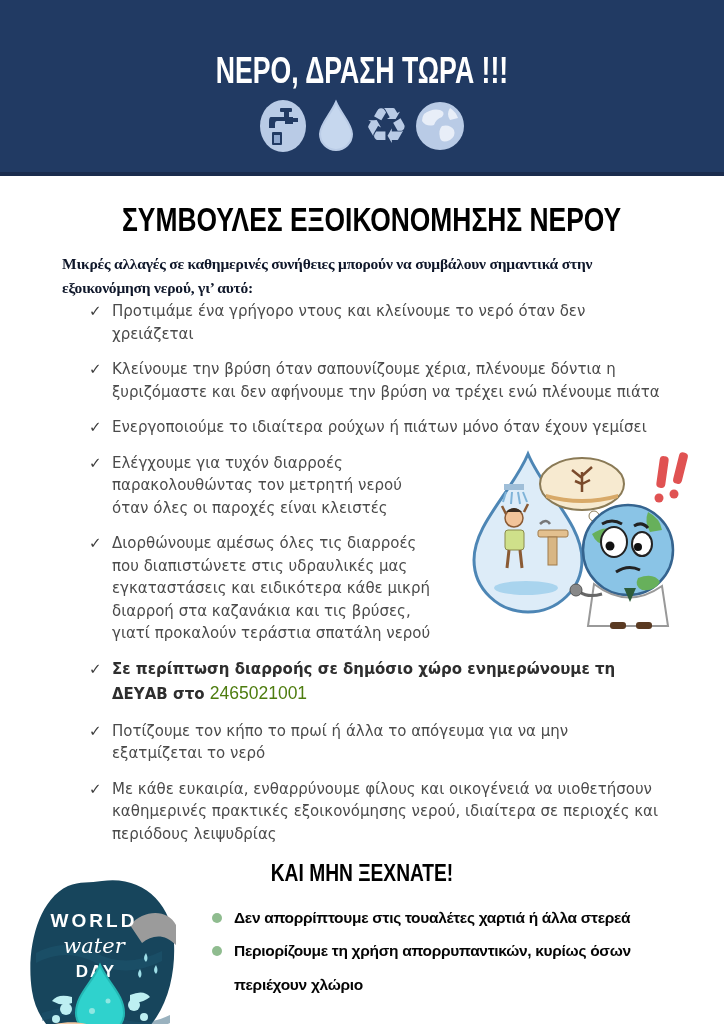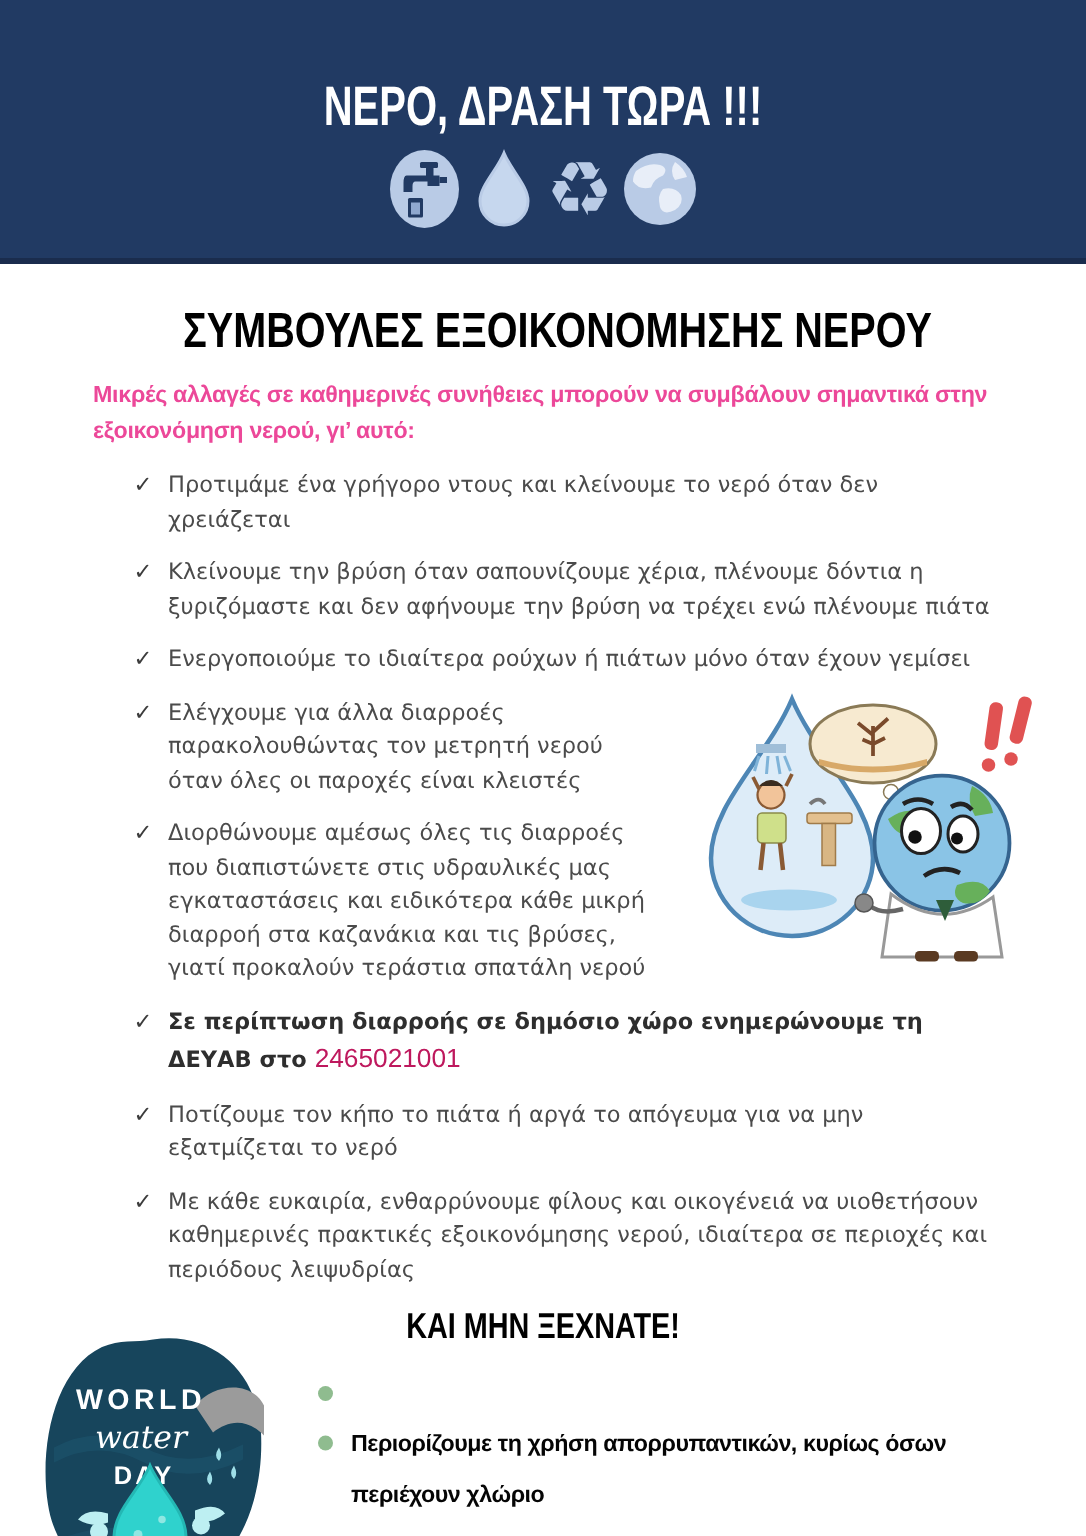--- a/index.html
+++ b/index.html
@@ -12,28 +12,28 @@
           font-size:37px;letter-spacing:0px;transform:scaleX(0.72);transform-origin:center;
           white-space:nowrap;margin-top:52px;line-height:1;}
   .icon-row{display:flex;align-items:center;gap:5px;margin-top:10px;}
   .icon-row svg{display:block;}
   .recycle-glyph{color:#b9cbe6;font-size:50px;line-height:48px;font-family:"DejaVu Sans",sans-serif;}
   
   .content{padding:0 62px;}
   .main-title{font-family:"Liberation Sans",sans-serif;font-weight:bold;color:#000;
           text-align:center;font-size:33px;transform:scaleX(0.8);transform-origin:center;
           white-space:nowrap;margin:26px 0 14px 0;line-height:1.1;}
-  .intro{font-family:Liberation Sans, sans-serif;font-weight:bold;color:#ec4899;
-          font-size:15.5px;line-height:1.55;letter-spacing:-0.2px;margin-bottom:12px;}
+  .intro{font-family:Liberation Serif, serif;font-weight:bold;color:#0f172a;
+          font-size:15.5px;line-height:1.55;letter-spacing:-0.2px;margin-bottom:0;}
   
   .checklist{color:#4b4b4b;font-size:15px;line-height:1.5;}
   .check-item{padding-left:50px;text-indent:-23px;margin-bottom:13px;}
   .check{display:inline-block;width:23px;text-indent:0;color:#3c3c3c;}
   .check-item.strong .check-text{font-weight:bold;color:#2e2e2e;}
-  .phone{font-family:"Liberation Sans",sans-serif;font-size:17.5px;color:#be185d;}
+  .phone{font-family:"Liberation Sans",sans-serif;font-size:17.5px;color:#4d7c0f;}
   .cartoon{float:right;width:240px;height:184px;margin:-6px -30px 4px 10px;}
   
   .reminders-title{font-family:"Liberation Sans",sans-serif;font-weight:bold;color:#000;
           text-align:center;font-size:24px;transform:scaleX(0.8);transform-origin:center;
           white-space:nowrap;margin:14px 0 0 0;}
   .reminders-row{display:flex;gap:28px;padding-left:22px;}
   .wwd{flex:none;margin-top:-14px;}
   .rem-list{flex:1;padding-right:34px;margin-top:14px;
           font-family:"Liberation Sans",sans-serif;font-weight:bold;color:#050505;
           font-size:15.5px;letter-spacing:-0.3px;line-height:2.15;}
@@ -152,30 +152,30 @@
           <g fill="#e05252">
             <rect x="206" y="10" width="9" height="32" rx="4" transform="rotate(8 210 26)"></rect>
             <circle cx="207" cy="52" r="4.5"></circle>
             <rect x="224" y="6" width="9" height="32" rx="4" transform="rotate(14 228 22)"></rect>
             <circle cx="222" cy="48" r="4.5"></circle>
           </g>
         </svg>
       </div>
 
       <div class="check-item">
-        <span class="check">✓</span><span class="check-text">Ελέγχουμε για άλλα διαρροές παρακολουθώντας τον μετρητή νερού όταν όλες οι παροχές είναι κλειστές</span>
+        <span class="check">✓</span><span class="check-text">Ελέγχουμε για τυχόν διαρροές παρακολουθώντας τον μετρητή νερού όταν όλες οι παροχές είναι κλειστές</span>
       </div>
       <div class="check-item">
         <span class="check">✓</span><span class="check-text">Διορθώνουμε αμέσως όλες τις διαρροές που διαπιστώνετε στις υδραυλικές μας εγκαταστάσεις και ειδικότερα κάθε μικρή διαρροή στα καζανάκια και τις βρύσες, γιατί προκαλούν τεράστια σπατάλη νερού</span>
       </div>
       <div class="check-item strong">
         <span class="check">✓</span><span class="check-text">Σε περίπτωση διαρροής σε δημόσιο χώρο ενημερώνουμε τη ΔΕΥΑΒ στο </span><span class="phone">2465021001</span>
       </div>
       <div class="check-item">
-        <span class="check">✓</span><span class="check-text">Ποτίζουμε τον κήπο το πιάτα ή αργά το απόγευμα για να μην εξατμίζεται το νερό</span>
+        <span class="check">✓</span><span class="check-text">Ποτίζουμε τον κήπο το πρωί ή άλλα το απόγευμα για να μην εξατμίζεται το νερό</span>
       </div>
       <div class="check-item">
         <span class="check">✓</span><span class="check-text">Με κάθε ευκαιρία, ενθαρρύνουμε φίλους και οικογένειά να υιοθετήσουν καθημερινές πρακτικές εξοικονόμησης νερού, ιδιαίτερα σε περιοχές και περιόδους λειψυδρίας</span>
       </div>
     </div>
   </div>
 
   <div class="reminders">
     <div class="reminders-title">ΚΑΙ ΜΗΝ ΞΕΧΝΑΤΕ!</div>
     <div class="reminders-row">
@@ -207,21 +207,21 @@
           <circle cx="70" cy="138" r="3" fill="#8fe7e2"></circle>
             <circle cx="86" cy="128" r="2.5" fill="#8fe7e2"></circle>
 
           <path d="M0 162 C26 150 50 146 68 152 L104 158 C100 170 82 178 62 174 L0 182 Z" fill="#f2c9a2"></path>
           <path d="M100 158 q8 2 2 8 q-8 2 -10 -4 z" fill="#f2c9a2"></path>
         </svg>
       </div>
 
       <div class="rem-list">
         <div class="rem-item">
-          <span class="dot"></span>
+          <span class="dot"></span><span>Δεν απορρίπτουμε στις τουαλέτες χαρτιά ή άλλα στερεά</span>
         </div>
         <div class="rem-item">
           <span class="dot"></span><span>Περιορίζουμε τη χρήση απορρυπαντικών, κυρίως όσων περιέχουν χλώριο</span>
         </div>
 
       </div>
     </div>
   </div>
 
 </div>

